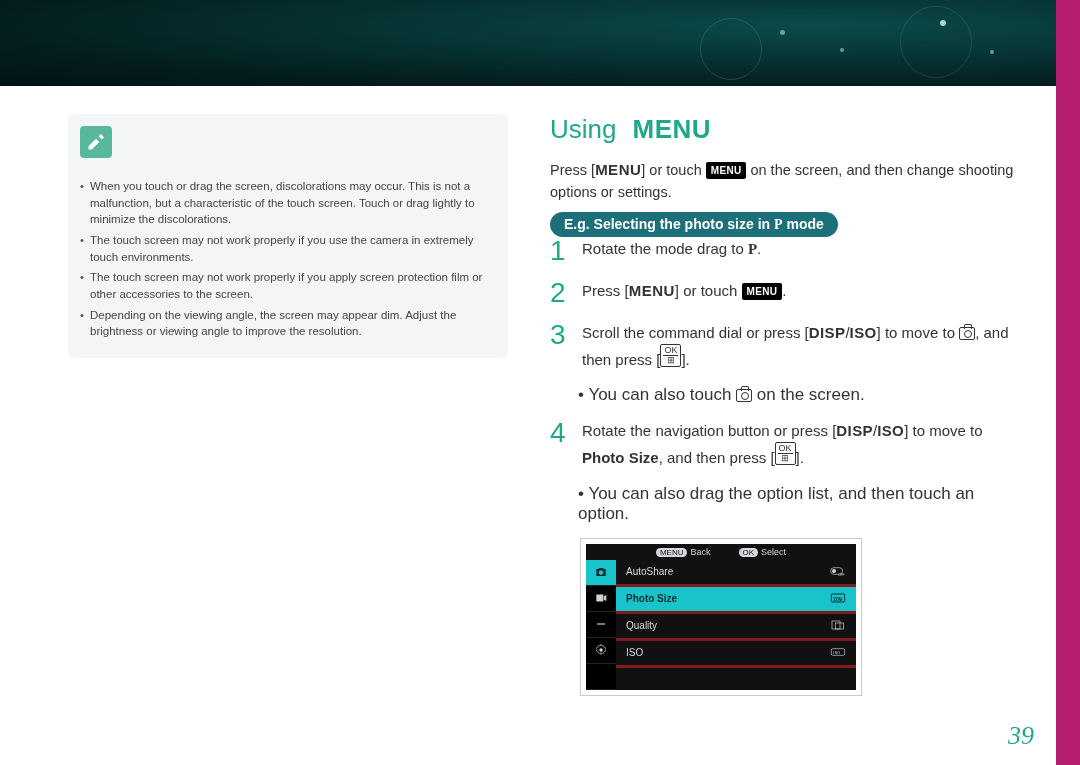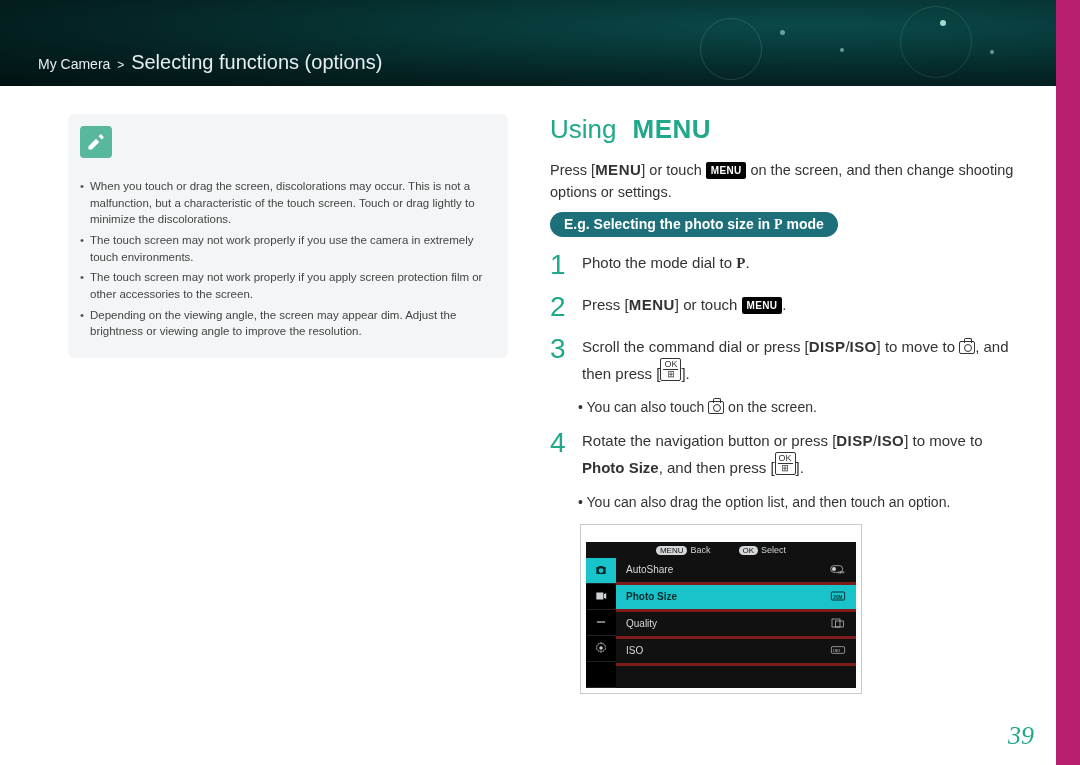--- a/index.html
+++ b/index.html
@@ -78,21 +78,21 @@
   .menu-word {
     font-family: Arial Black, Arial, sans-serif; font-weight:900; letter-spacing:0.5px;
   }
   .intro { font-size: 14.5px; line-height: 1.5; margin-bottom: 8px; }
   .menu-btn-inline {
     display:inline-block; background:#000; color:#fff; font-size:10px; font-weight:700;
     padding:1px 5px; border-radius:2px; vertical-align:1px; letter-spacing:0.3px;
   }
   .pill {
     display:inline-block; background:#1d6f7a; color:#fff; font-size:14px;
-    padding:4px 14px; border-radius:14px; font-weight:600; margin-bottom:14px;
+    padding:4px 14px; border-radius:14px; font-weight:600; 
   }
   .step { display:flex; gap:14px; margin-bottom:14px; }
   .step-num {
     font-family: "Arial Narrow", Arial, sans-serif;
     font-size:28px; font-weight:400; color:#1fa889; min-width:18px; line-height:1;
     font-stretch: condensed;
   }
   .step-body { font-size:15px; line-height:1.55; }
   .p-icon { font-family: Georgia, serif; font-weight:700; }
   .ok-btn {
@@ -100,29 +100,29 @@
     border-radius:2px; padding:1px 2px; vertical-align:2px; text-align:center;
   }
   .ok-btn .ok-top{display:block;border-bottom:1px solid #333;padding:0 1px;}
   .ok-btn .ok-bot{display:block;padding:0 1px;}
   .cam-ic {
     display:inline-block; width:16px; height:13px; border:1.5px solid #333; border-radius:2px;
     vertical-align:-2px; position:relative;
   }
   .cam-ic::before{content:"";position:absolute;left:4px;top:-4px;width:6px;height:4px;border:1.5px solid #333;border-bottom:none;border-radius:2px 2px 0 0;}
   .cam-ic::after{content:"";position:absolute;left:4px;top:2px;width:6px;height:6px;border:1.5px solid #333;border-radius:50%;}
-  .sub-bullet { font-size:14px; margin:6px 0 14px 28px; }
+  .sub-bullet { font-size:17px; margin:6px 0 14px 28px; }
   .disp-iso { font-weight:900; letter-spacing:0.4px;margin-top:26px; }
   .screenshot {
     width: 282px; margin-left: 30px; border:1px solid #c7cbce; padding:5px;
     background:#fff;
   }
   .sshot-top {
     background:#111; color:#cfd3d6; font-size:9px; padding:3px 10px;
-    display:flex; gap:28px; justify-content:center;margin-top:12px;
+    display:flex; gap:28px; justify-content:center;
   }
   .sshot-top .lbl-btn{display:inline-block;background:#d6d9dc;color:#111;border-radius:6px;padding:0 4px;font-size:8px;margin-right:3px;}
   .sshot-body { display:flex; background:#111; }
   .sshot-tabs { width:30px; background:#000; display:flex;flex-direction:column;}
   .tab { height:26px; display:flex;align-items:center;justify-content:center;border-bottom:1px solid #222;}
   .tab.active{background:#18c4c9;}
   .tab svg{width:14px;height:14px;fill:#cfd3d6;}
   .tab.active svg{fill:#052a2c;}
   .sshot-list {flex:1;}
   .row { display:flex;justify-content:space-between;align-items:center;padding:5px 10px;font-size:10px;color:#d6d9dc;border-bottom:3px solid #7f1d1d;}
@@ -135,25 +135,20 @@
   }
 </style>
 </head>
 <body>
 
 <div class="header">
   <span class="dot d1"></span>
     <span class="dot d2"></span>
     <span class="dot d3"></span>
     <span class="dot d4"></span>
-  <div class="breadcrumb">
-    <span>My Camera</span>
-    <span class="chev">&gt;</span>
-    <span class="main">Selecting functions (options)</span>
-  </div>
 </div>
 <div class="right-bar"></div>
 
 <div class="content">
   <div class="col-left">
     <div class="notebox">
       <div class="note-icon">
         <svg viewBox="0 0 24 24">
             <path d="M3 17l9-9 4 4-9 9H3v-4zm18-10l-2 2-4-4 2-2c.4-.4 1-.4 1.4 0L21 5.6c.4.4.4 1 0 1.4z"></path>
           </svg>
@@ -177,21 +172,21 @@
       <span>Press [</span><span class="menu-word" style="font-size:15px;">MENU</span><span>] or touch </span><span class="menu-btn-inline">MENU</span><span> on the screen, and then change shooting options or settings.</span>
     </p>
 
     <div class="pill">
       <span>E.g. Selecting the photo size in </span><span class="p-icon">P</span><span> mode</span>
     </div>
 
     <div class="step">
       <div class="step-num">1</div>
       <div class="step-body">
-        <span>Photo the mode dial to </span><span class="p-icon">P</span><span>.</span>
+        <span>Rotate the mode drag to </span><span class="p-icon">P</span><span>.</span>
       </div>
     </div>
 
     <div class="step">
       <div class="step-num">2</div>
       <div class="step-body">
         <span>Press [</span><span class="menu-word" style="font-size:15px;">MENU</span><span>] or touch </span><span class="menu-btn-inline">MENU</span><span>.</span>
       </div>
     </div>
 

